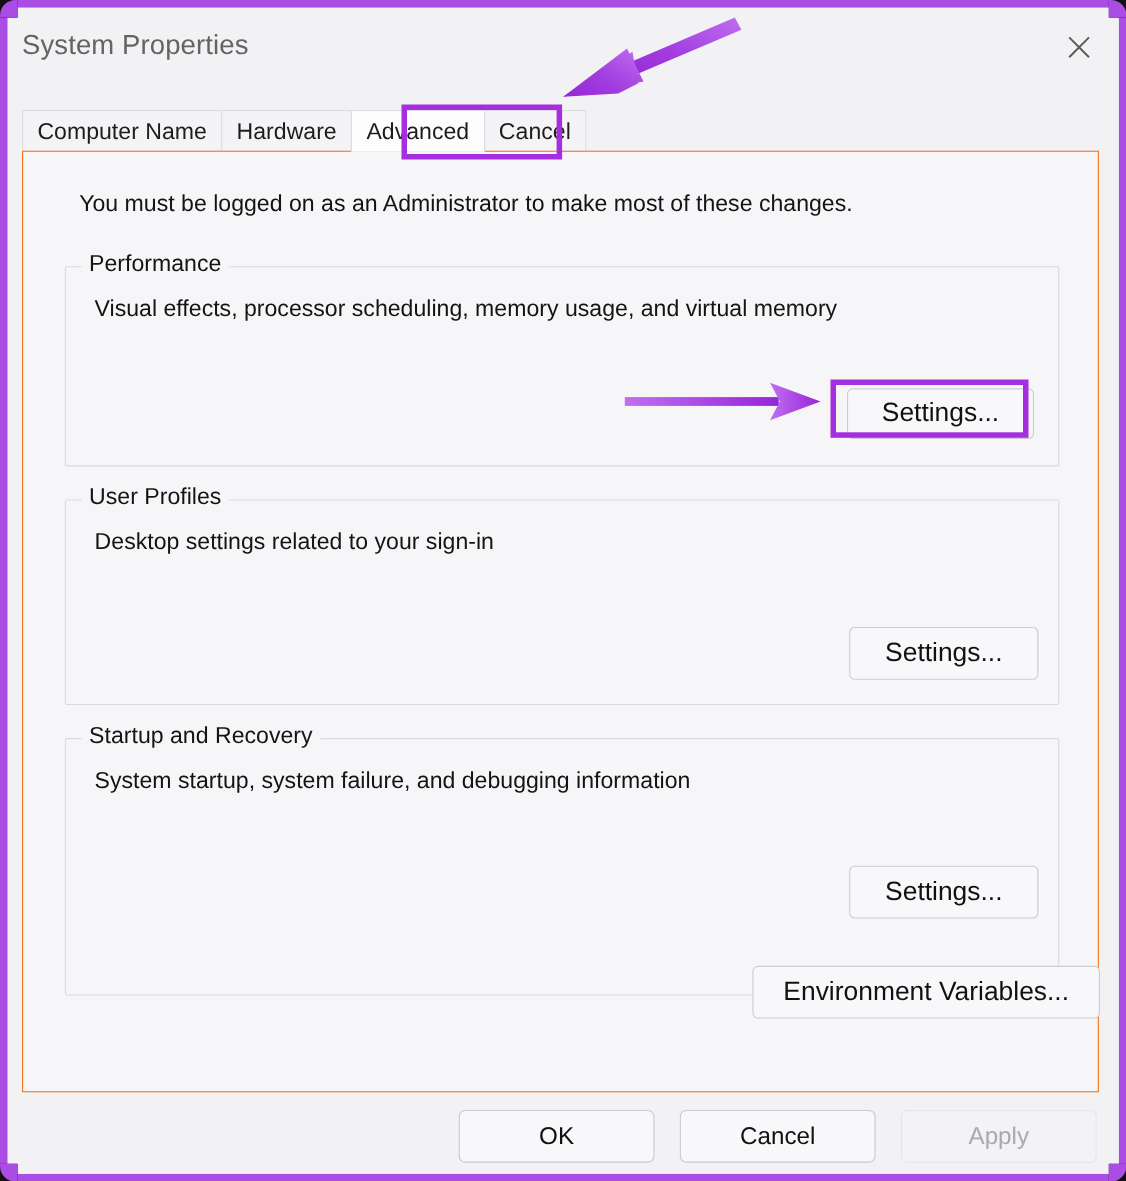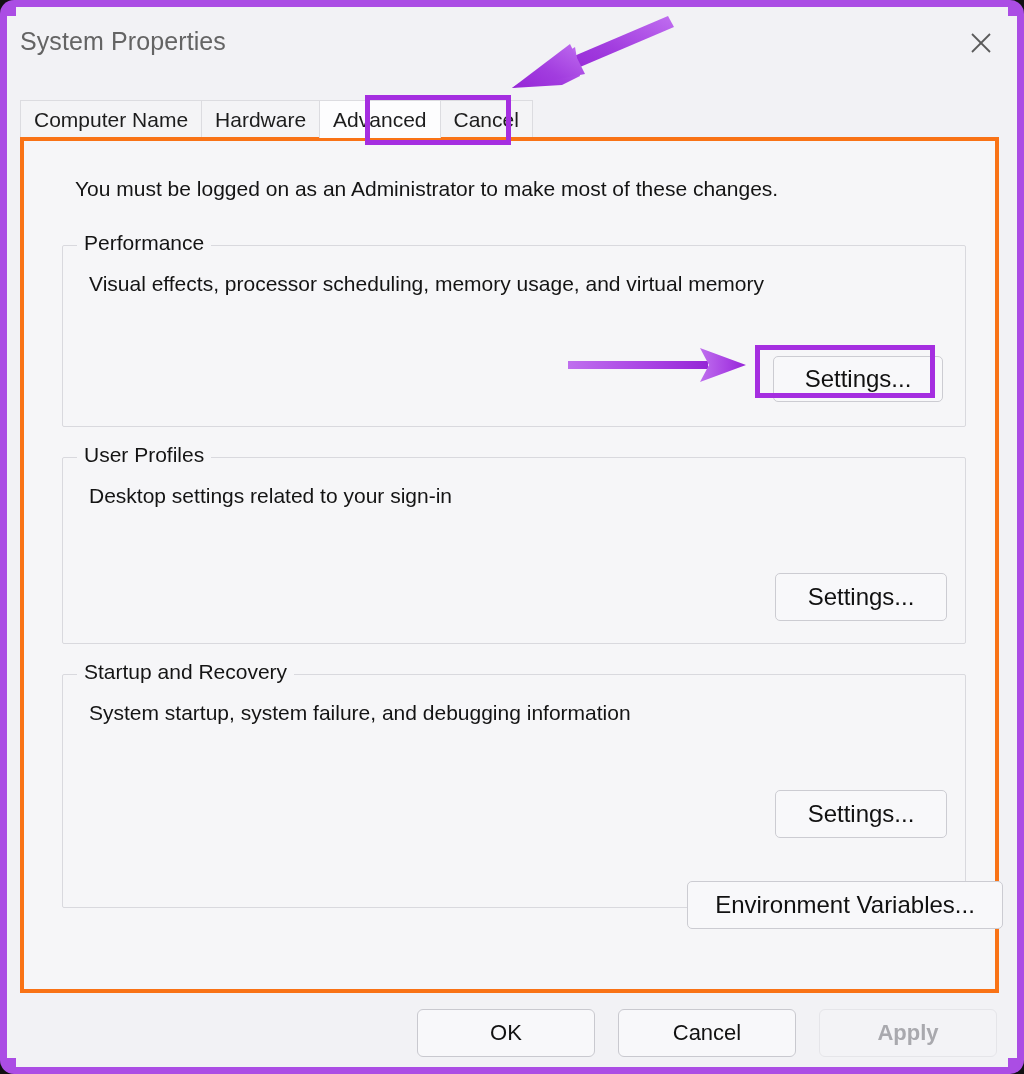--- a/index.html
+++ b/index.html
@@ -119,21 +119,21 @@
 
   
   .content-panel {
     position: absolute;
     left: 13px;
     top: 130px;
     width: 979px;
     height: 856px;
     box-sizing: border-box;
     background: #f6f6f8;
-    border: 4px solid #f97316;
+    border: 1px solid #f97316;
     z-index: 2;
   }
 
   .admin-note {
     position: absolute;
     left: 51px;
     top: 36px;
     font-size: 21px;
     color: #141414;
     white-space: nowrap;
@@ -321,21 +321,21 @@
       </div>
 
     </div>
 
     <div class="footer-btn" style="left:410px; width:178px;">
       <span>OK</span>
     </div>
     <div class="footer-btn" style="left:611px; width:178px;">
       <span>Cancel</span>
     </div>
-    <div class="footer-btn disabled" style="left:812px; width:178px;font-weight:bold;">
+    <div class="footer-btn disabled" style="left:812px; width:178px;">
       <span>Apply</span>
     </div>
 
     <div class="tab-highlight"></div>
     <div class="btn-highlight"></div>
 
   </div>
 
   <svg class="annotation-layer" width="1024" height="1074" viewBox="0 0 1024 1074">
     <defs>

